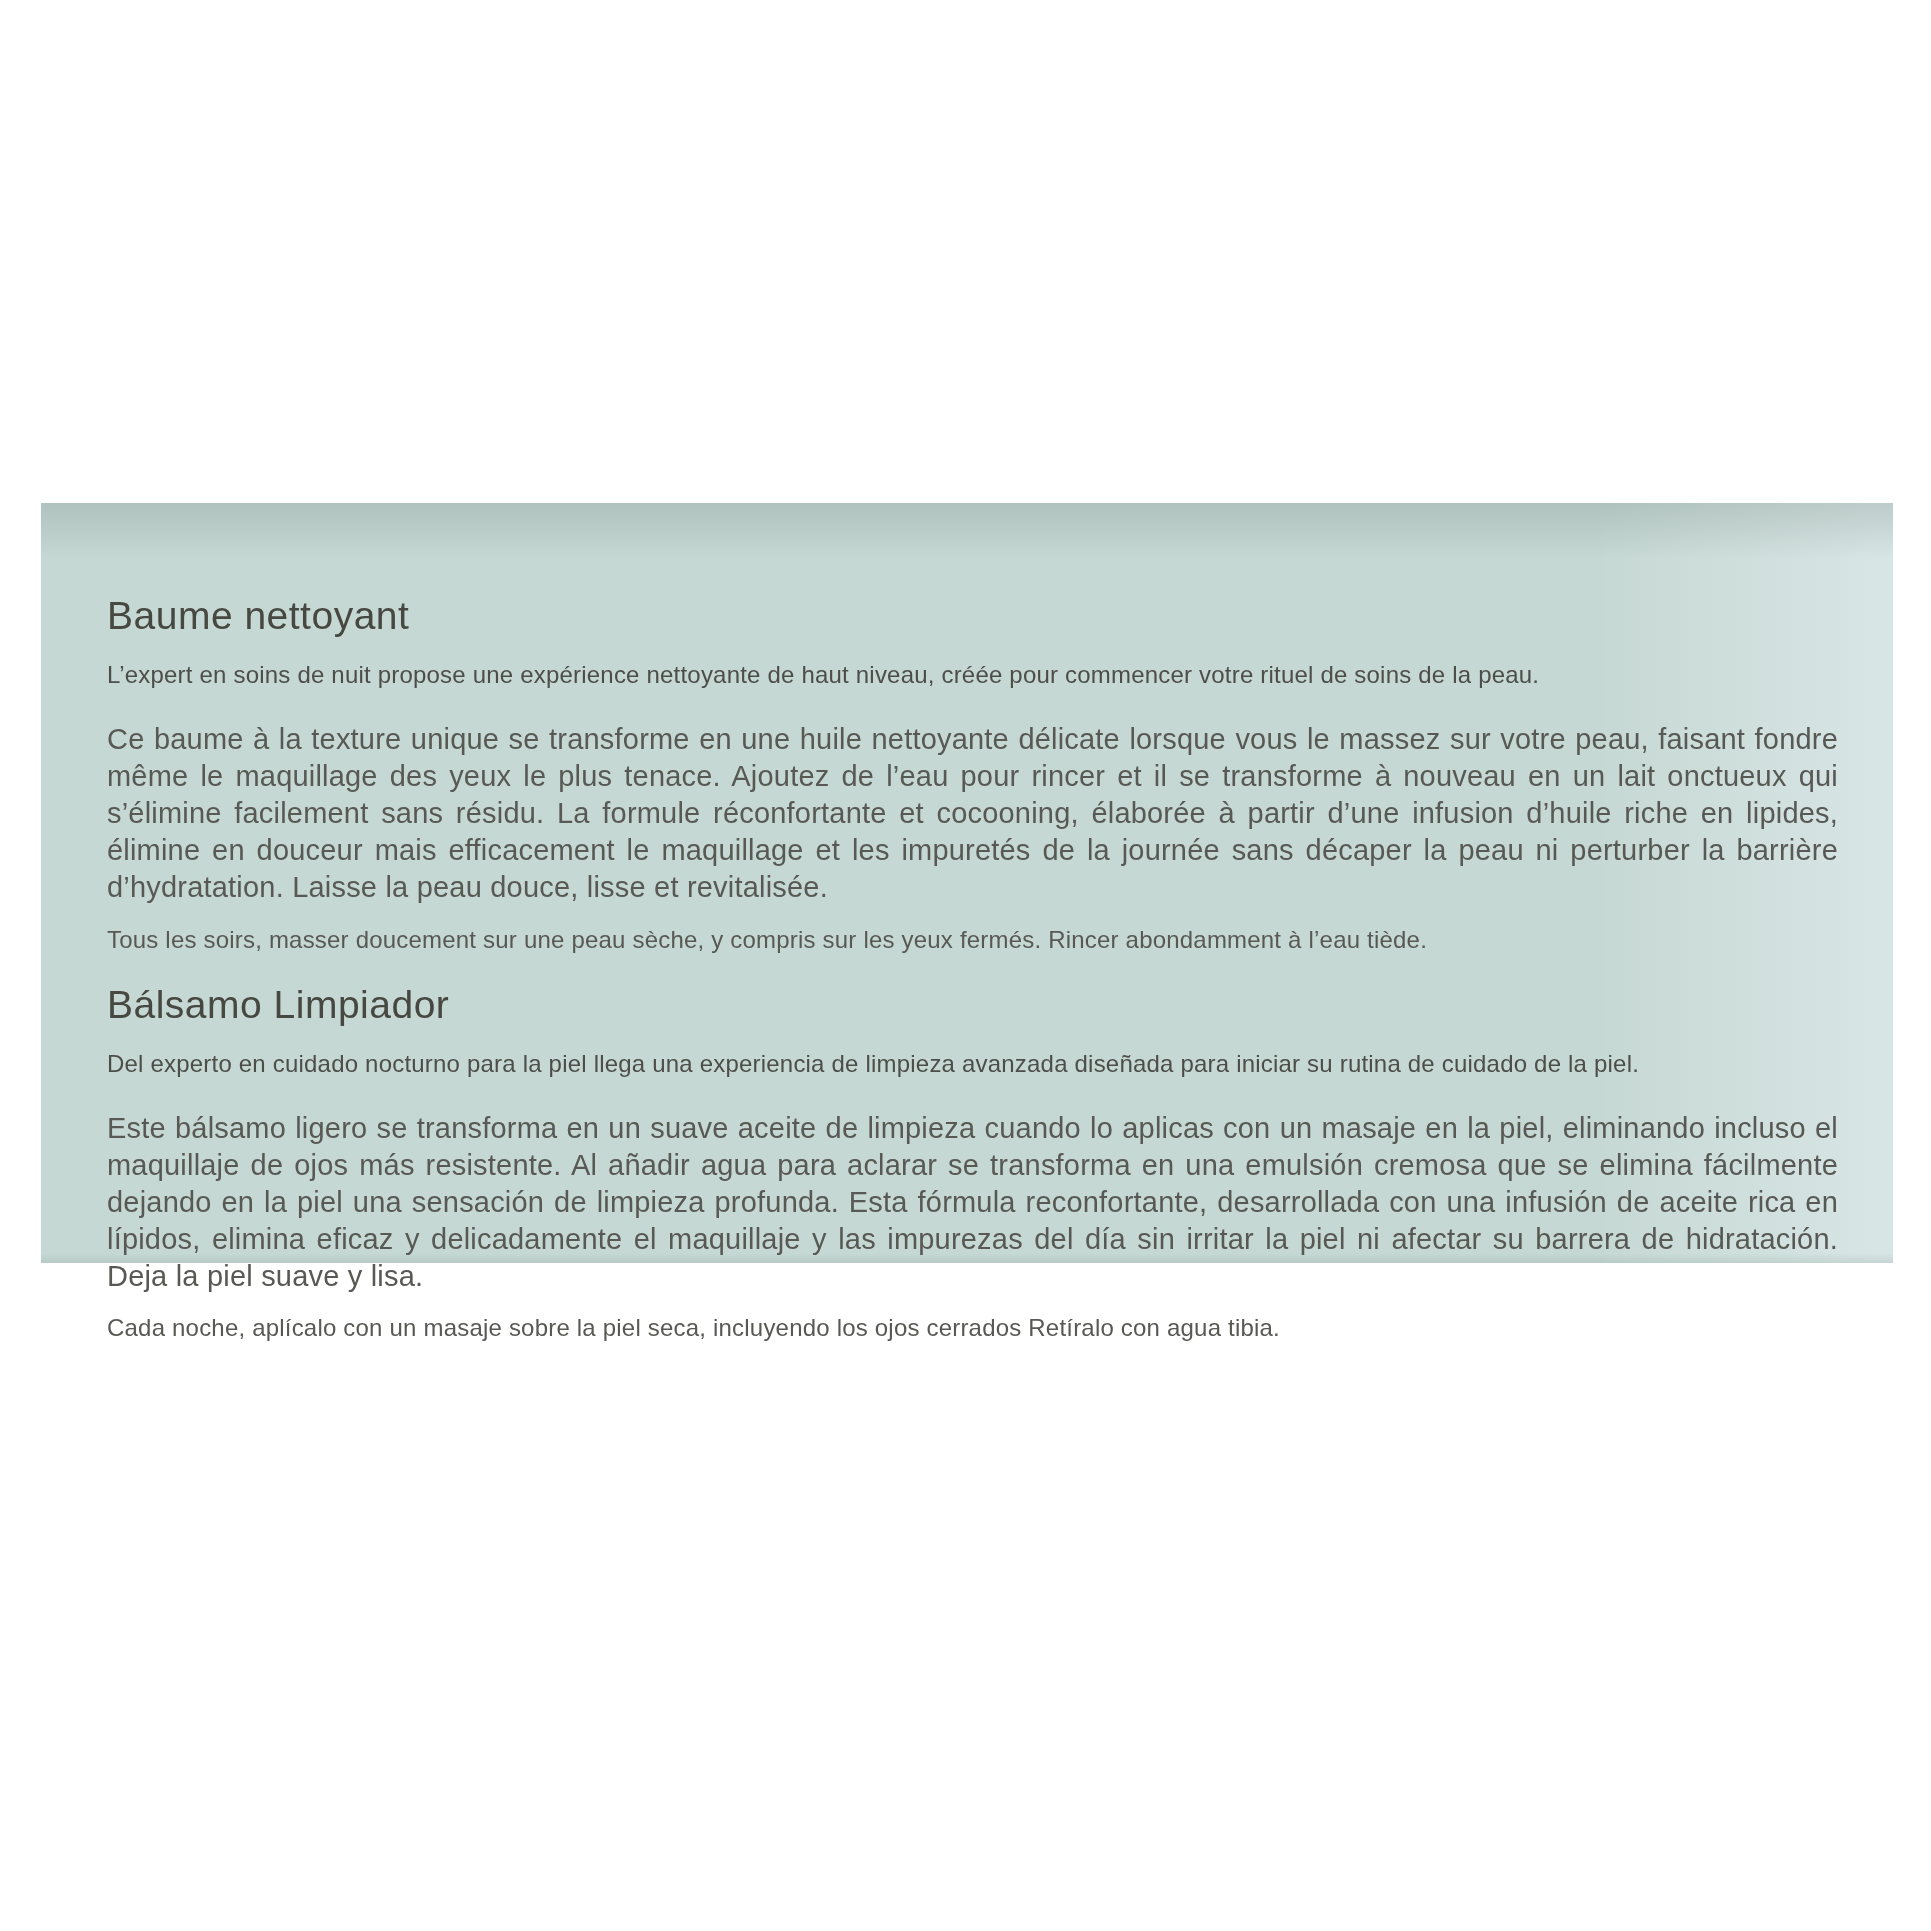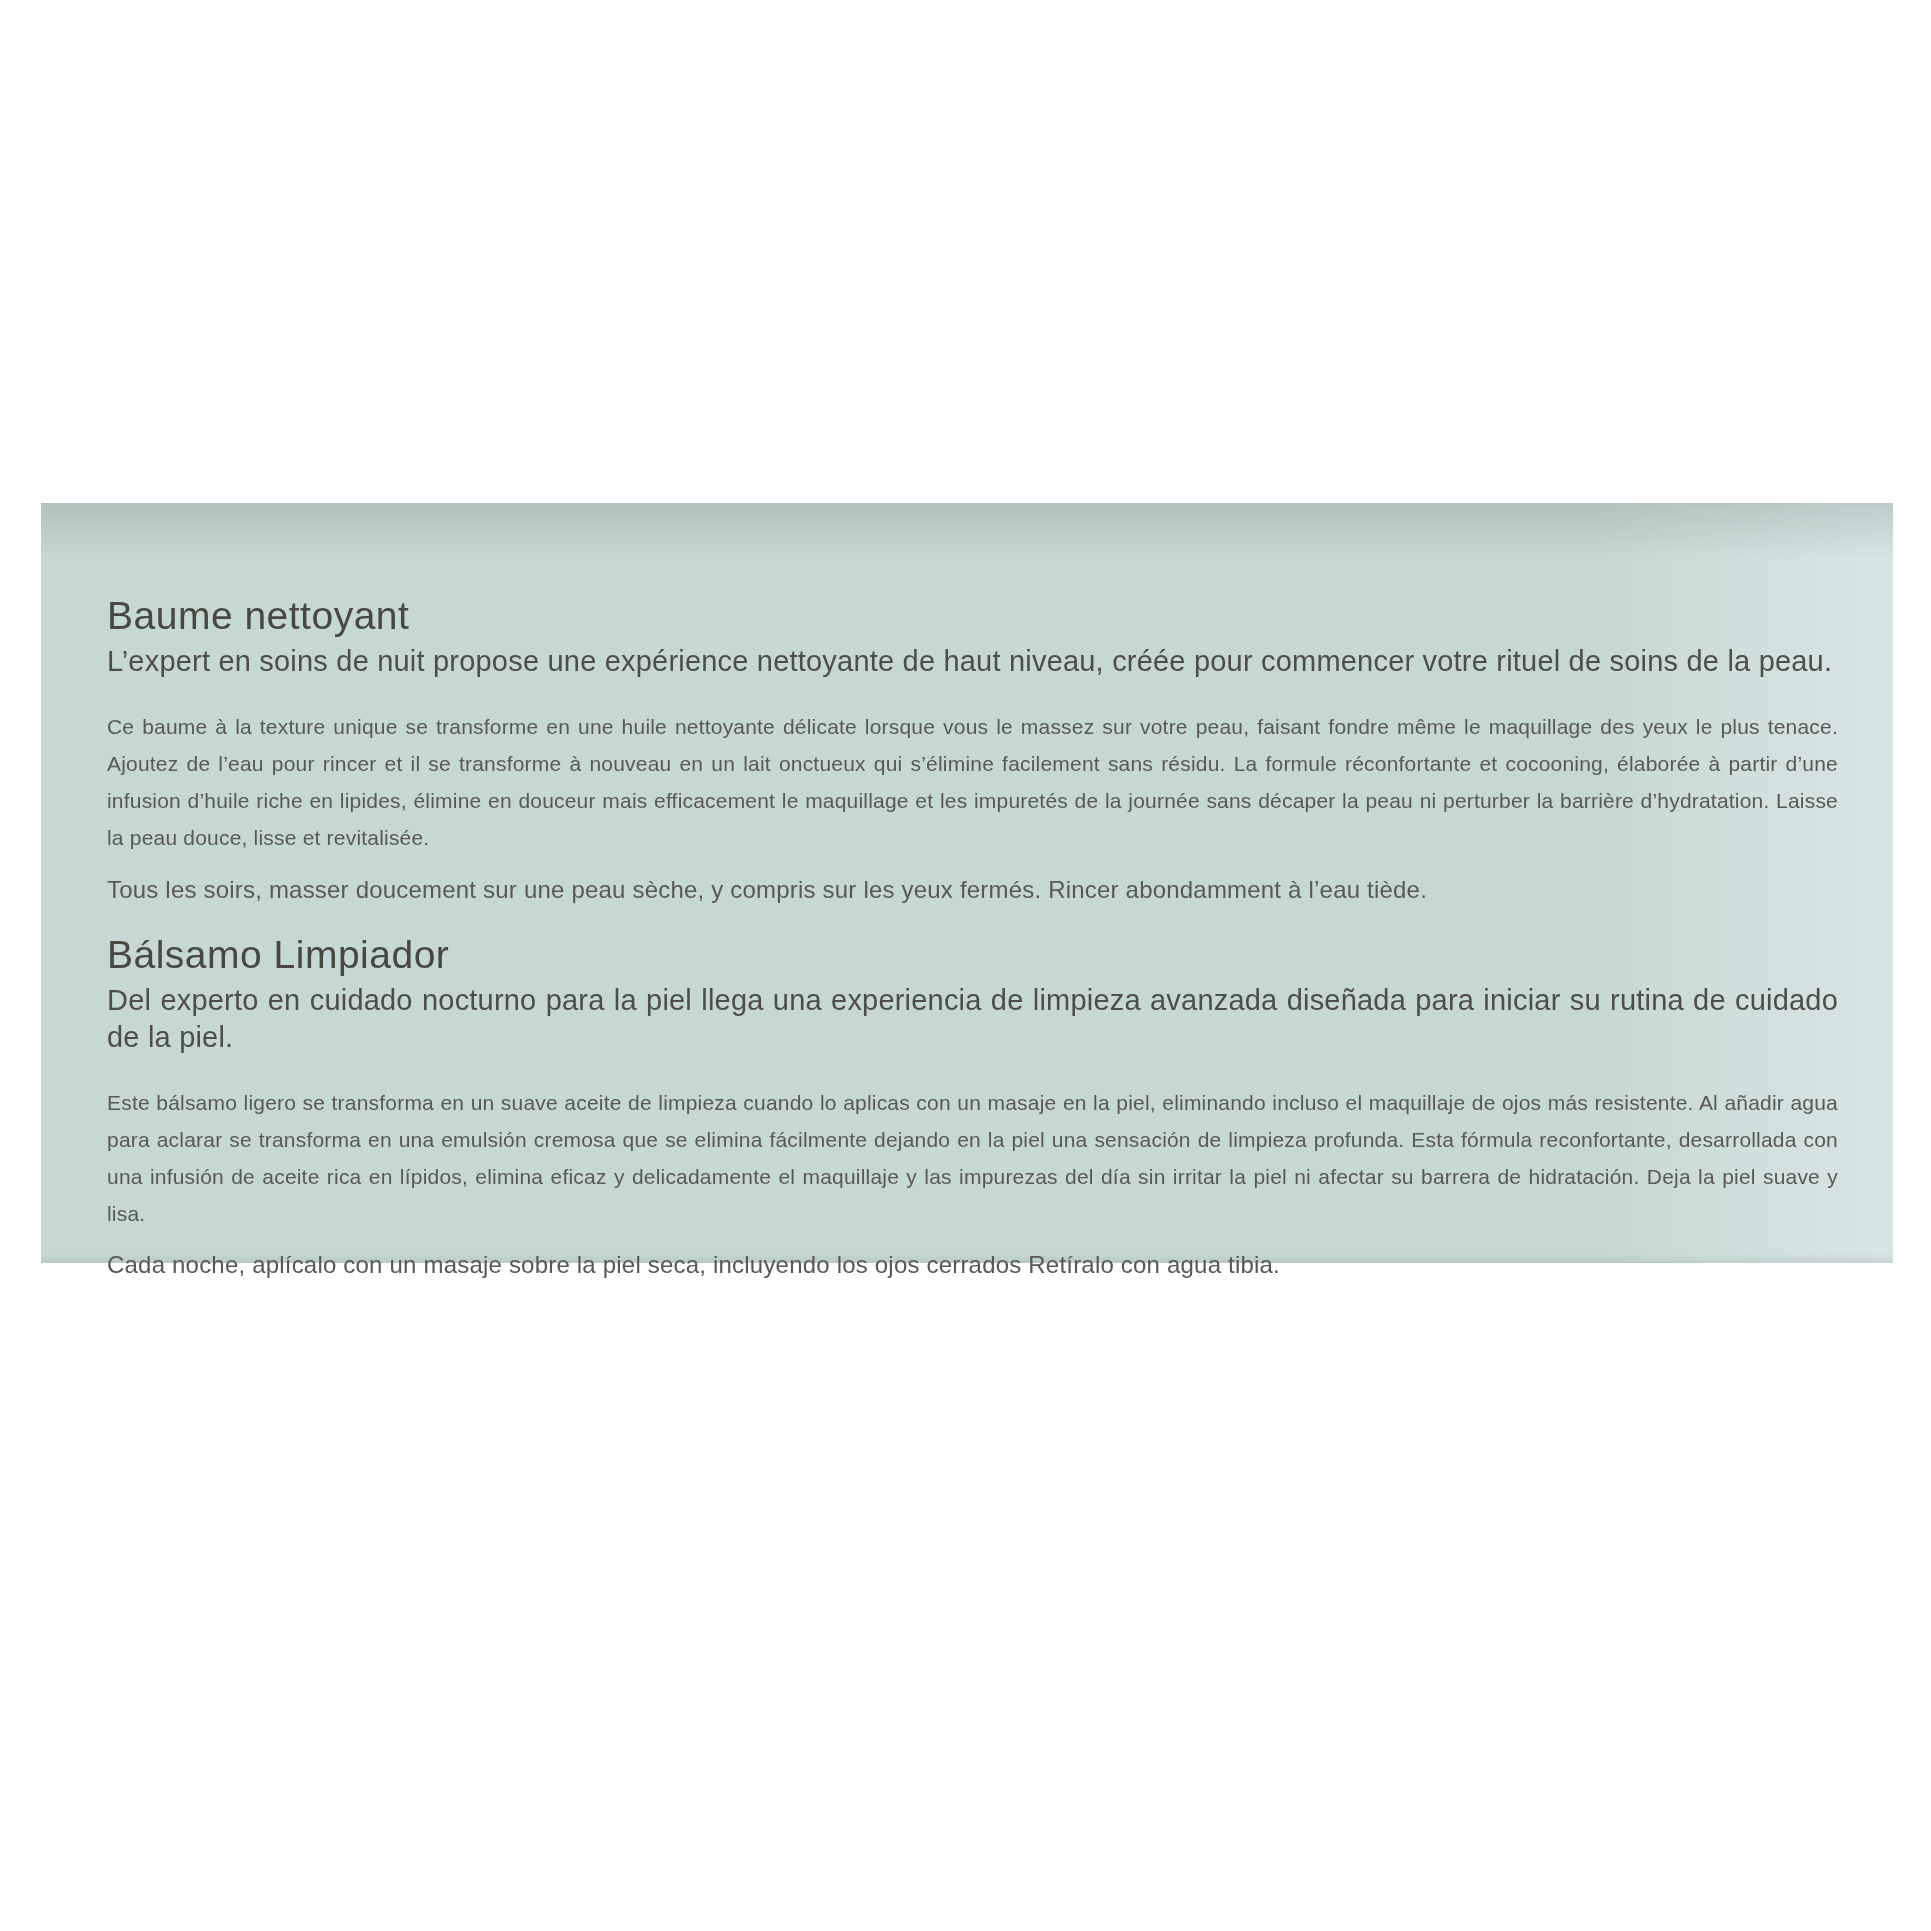--- a/index.html
+++ b/index.html
@@ -33,29 +33,29 @@
     line-height: 42px;
     font-weight: 400;
     color: #474841;
     letter-spacing: 0.5px;
     margin: 0;
   }
   .section-heading.second {
     margin-top: 26px;
   }
   .intro-paragraph {
-    font-size: 29px;
+    font-size: 24px;
     line-height: 37px;
     color: #4d4e49;
     text-align: justify;
     letter-spacing: 0.2px;
-    margin: 6px 0 0 0;
+    margin: 19px 0 0 0;
   }
   .body-paragraph {
-    font-size: 21px;
+    font-size: 29px;
     line-height: 37px;
     color: #585954;
     text-align: justify;
     letter-spacing: 0.2px;
     margin: 28px 0 0 0;
   }
   .usage-paragraph {
     font-size: 24px;
     line-height: 37px;
     color: #585954;

